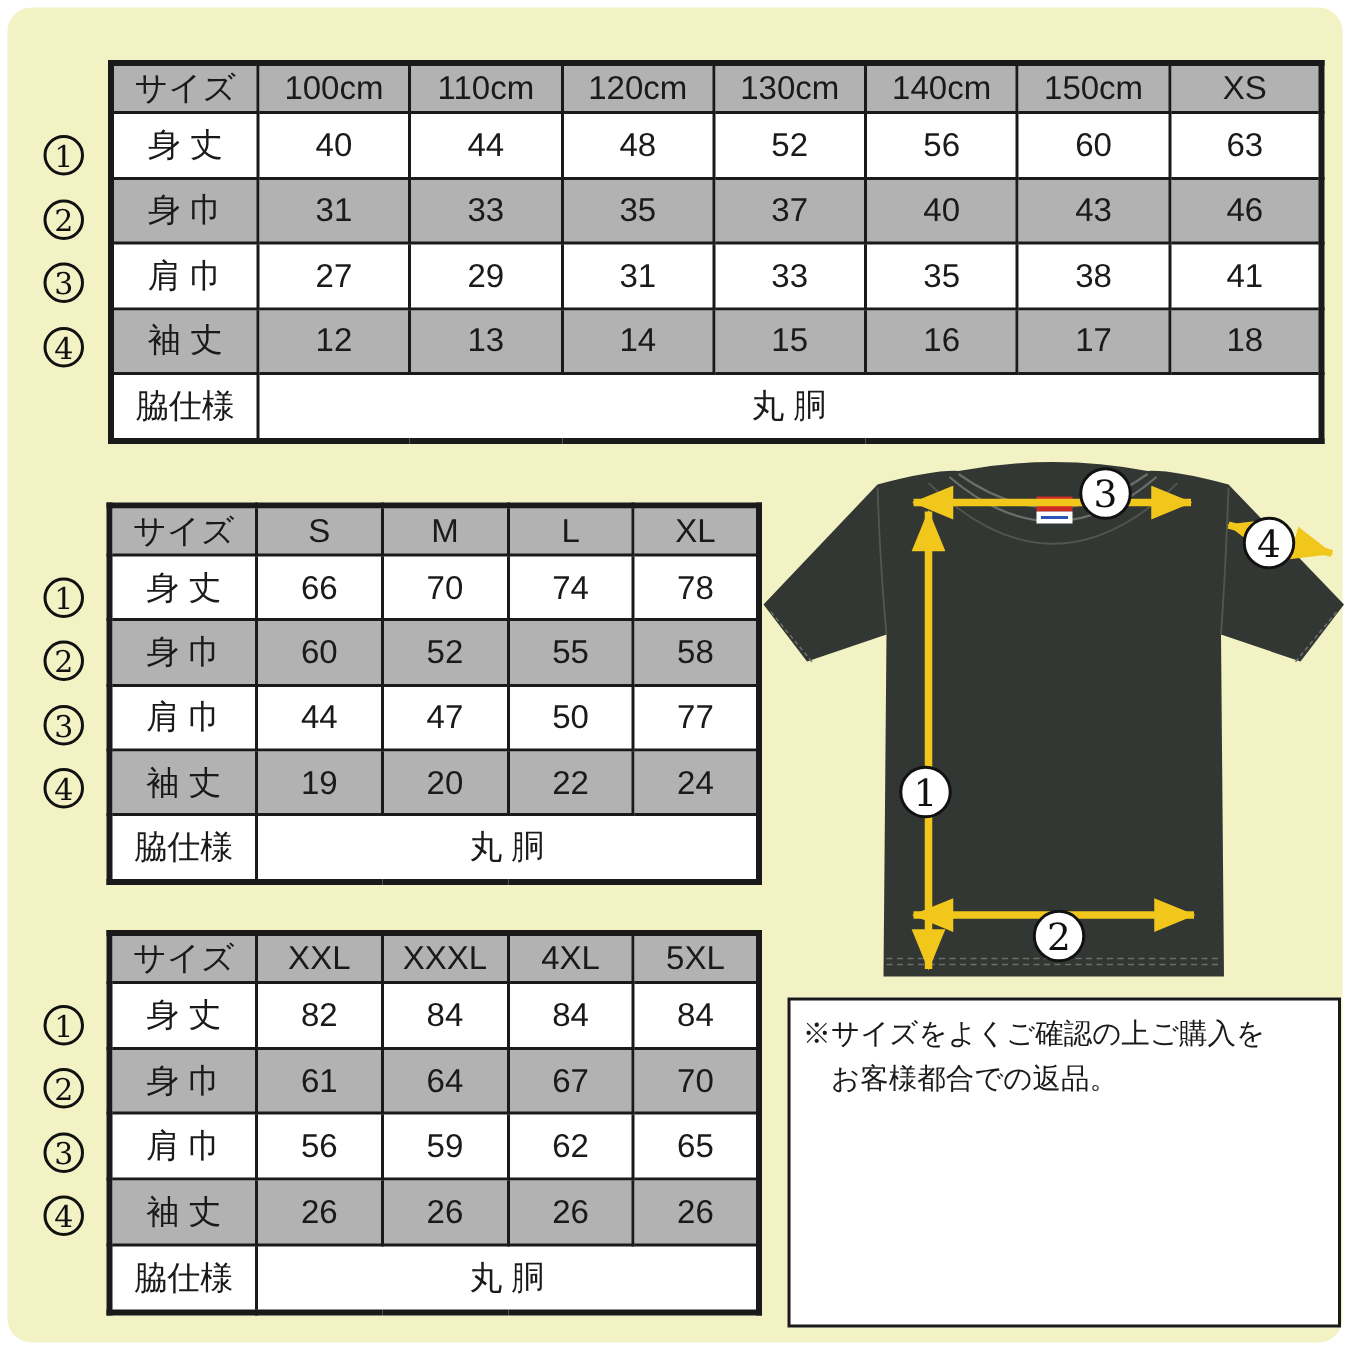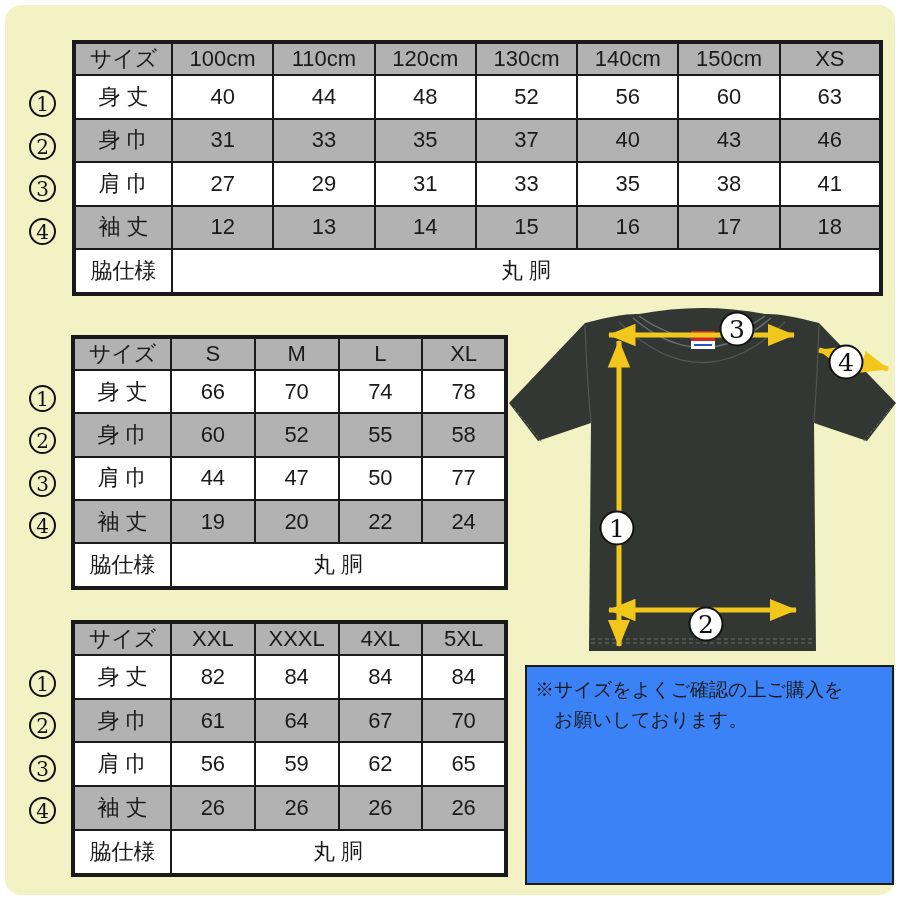--- a/index.html
+++ b/index.html
@@ -31,21 +31,21 @@
   
   .mk{
     position:absolute;width:27px;height:27px;border:2px solid #111;border-radius:50%;
     display:flex;align-items:center;justify-content:center;
     font-family:"DejaVu Serif",serif;font-size:20px;line-height:1;color:#111;
     box-sizing:border-box;background:transparent;
   }
   
   .notice{
     position:absolute;left:520px;top:660px;width:369px;height:220px;
-    background:#3b82f6;border:2px solid #1a1a1a;box-sizing:border-box;
+    background:#ffffff;border:2px solid #1a1a1a;box-sizing:border-box;
     padding:8px 6px 6px 8px;
   }
   .nline{font-size:19px;line-height:29.5px;white-space:nowrap;}
   .nline.ind{padding-left:19px;}
   
   .shirt{position:absolute;left:500px;top:296px;width:395px;height:365px;}
   .circ-digit{
     font-family:"DejaVu Serif",serif;font-size:25px;fill:#111;
     text-anchor:middle;
   }
@@ -274,16 +274,16 @@
       <text class="circ-digit" x="112" y="236">1</text>
     </g>
     <g>
       <circle cx="201" cy="323" r="16.5" fill="#ffffff" stroke="#111" stroke-width="2"></circle>
       <text class="circ-digit" x="201" y="332">2</text>
     </g>
   </svg>
 
   <div class="notice">
     <div class="nline">※サイズをよくご確認の上ご購入を</div>
-    <div class="nline ind">お願いしております。</div>
+    <div class="nline ind">お客様都合での返品。</div>
   </div>
 
 </div>
 
 </body></html>

